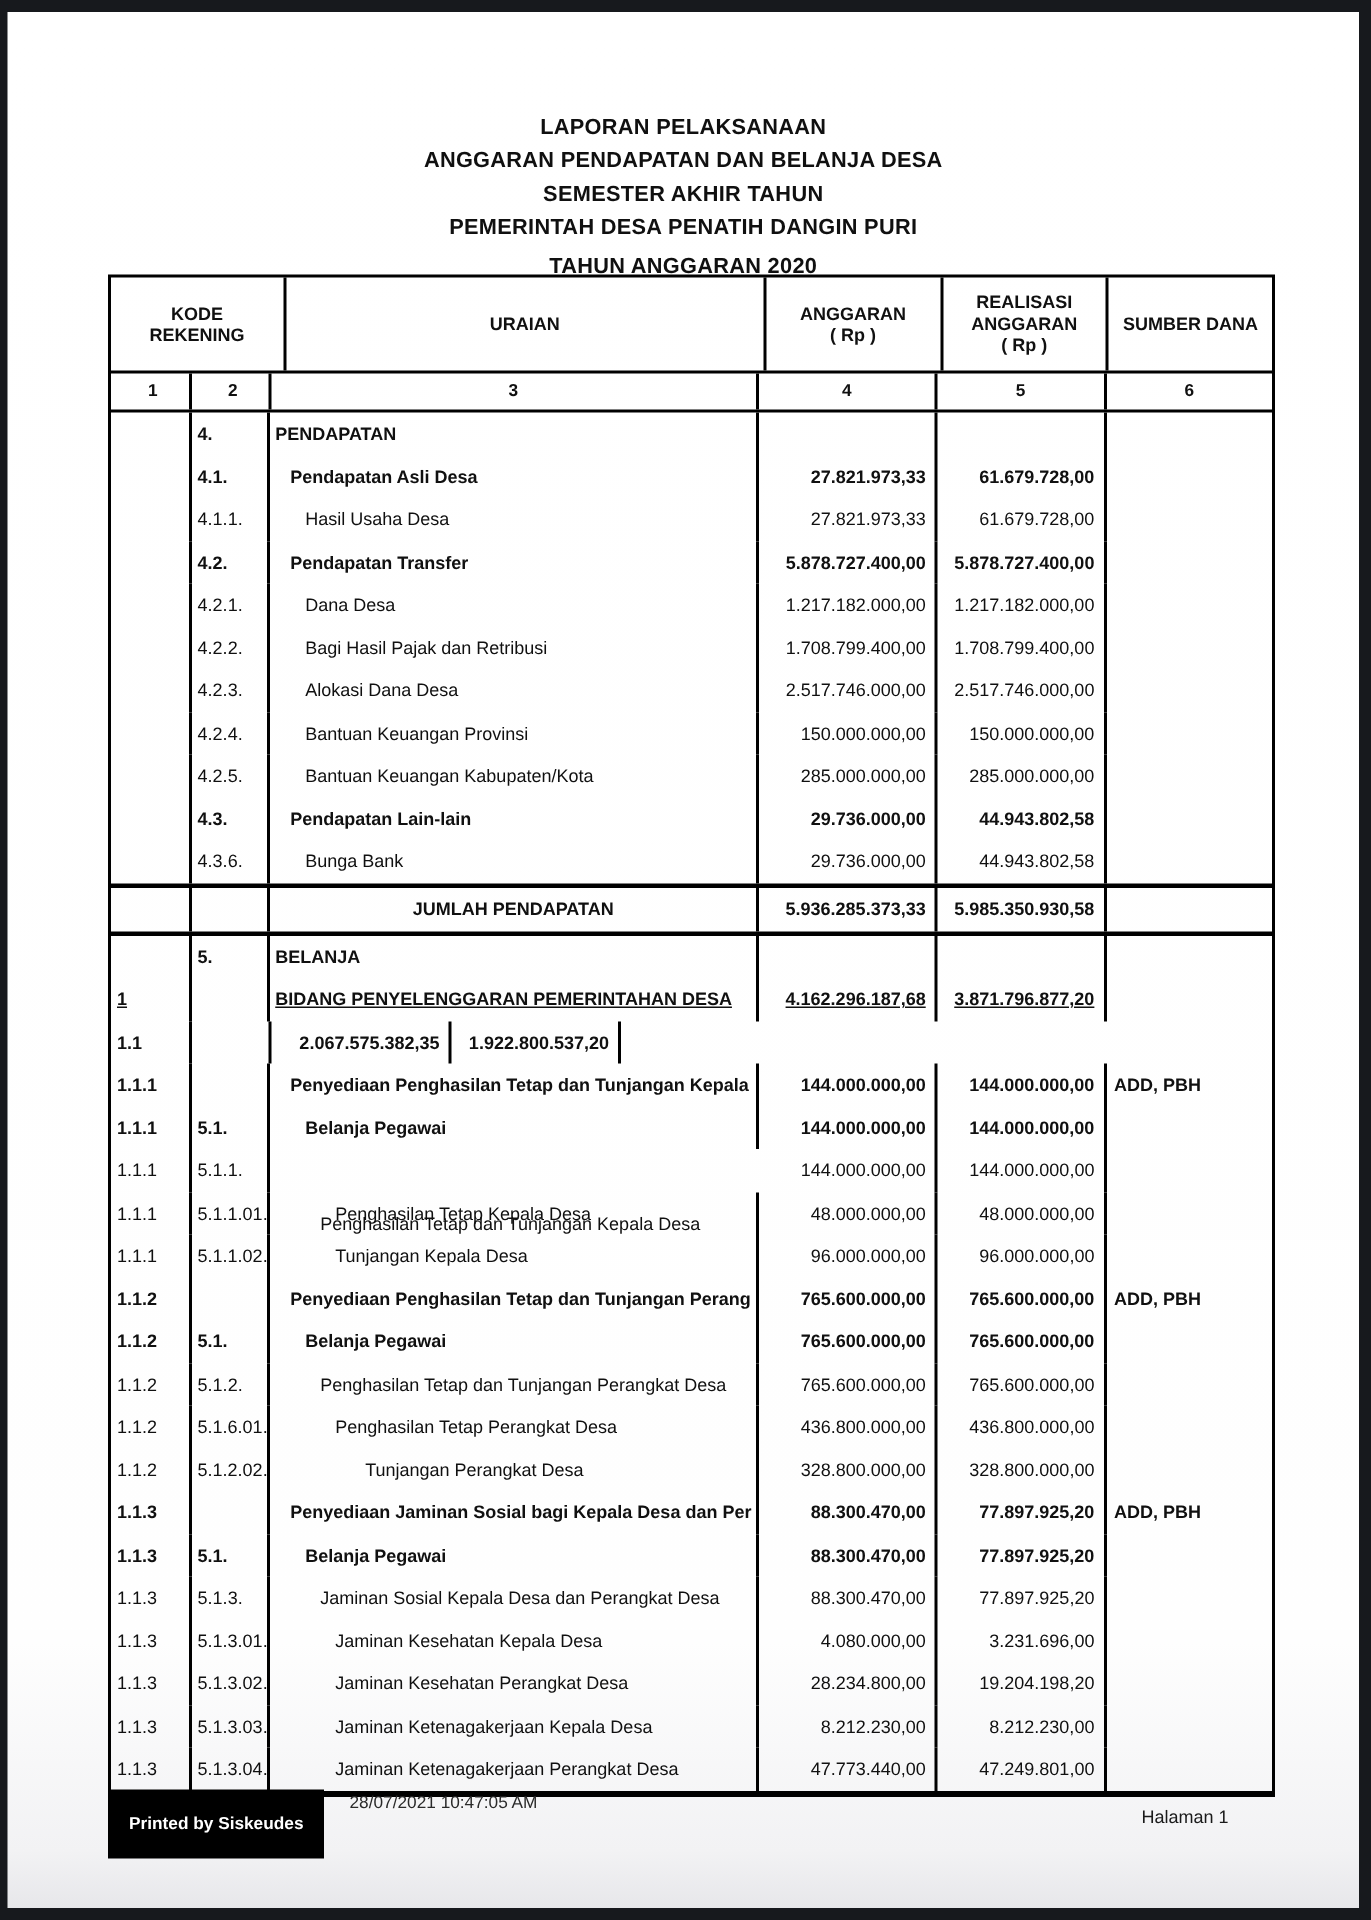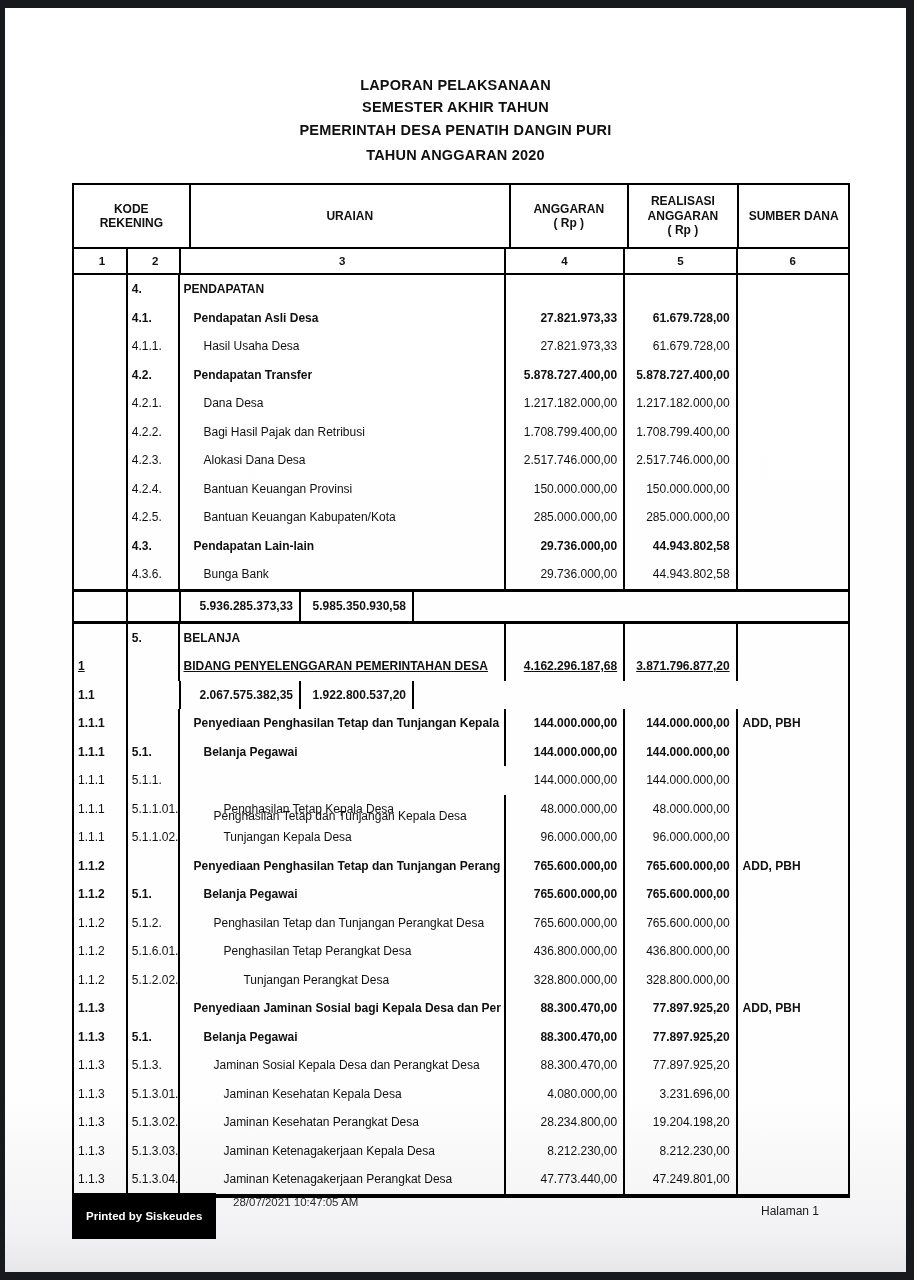--- a/index.html
+++ b/index.html
@@ -50,20 +50,21 @@
   .halaman{position:absolute;left:756px;top:1196px;font-size:12px;color:#1a1a1a;}
 </style>
 </head>
 <body>
 
 <div class="stage">
   <div class="page">
 
     <div class="titles">
       <div>LAPORAN PELAKSANAAN</div>
+      <div>ANGGARAN PENDAPATAN DAN BELANJA DESA</div>
       <div>SEMESTER AKHIR TAHUN</div>
       <div>PEMERINTAH DESA PENATIH DANGIN PURI</div>
       <div>TAHUN ANGGARAN 2020</div>
     </div>
 
     <div class="rpt">
 
       <div class="hrow">
         <div class="hcell h-kode">
           <span>KODE REKENING</span>
@@ -178,20 +179,21 @@
     <div class="td c1"></div>
     <div class="td c2">4.3.6.</div>
     <div class="td c3" style="padding-left: 23px;">Bunga Bank</div>
     <div class="td c4">29.736.000,00</div>
     <div class="td c5">44.943.802,58</div>
     <div class="td c6"></div>
   </div>
           <div class="tr total">
     <div class="td c1"></div>
     <div class="td c2"></div>
+    <div class="td c3">JUMLAH PENDAPATAN</div>
     <div class="td c4">5.936.285.373,33</div>
     <div class="td c5">5.985.350.930,58</div>
     <div class="td c6"></div>
   </div>
           <div class="tr bold">
     <div class="td c1"></div>
     <div class="td c2">5.</div>
     <div class="td c3" style="padding-left: 3px;">BELANJA</div>
     <div class="td c4"></div>
     <div class="td c5"></div>

